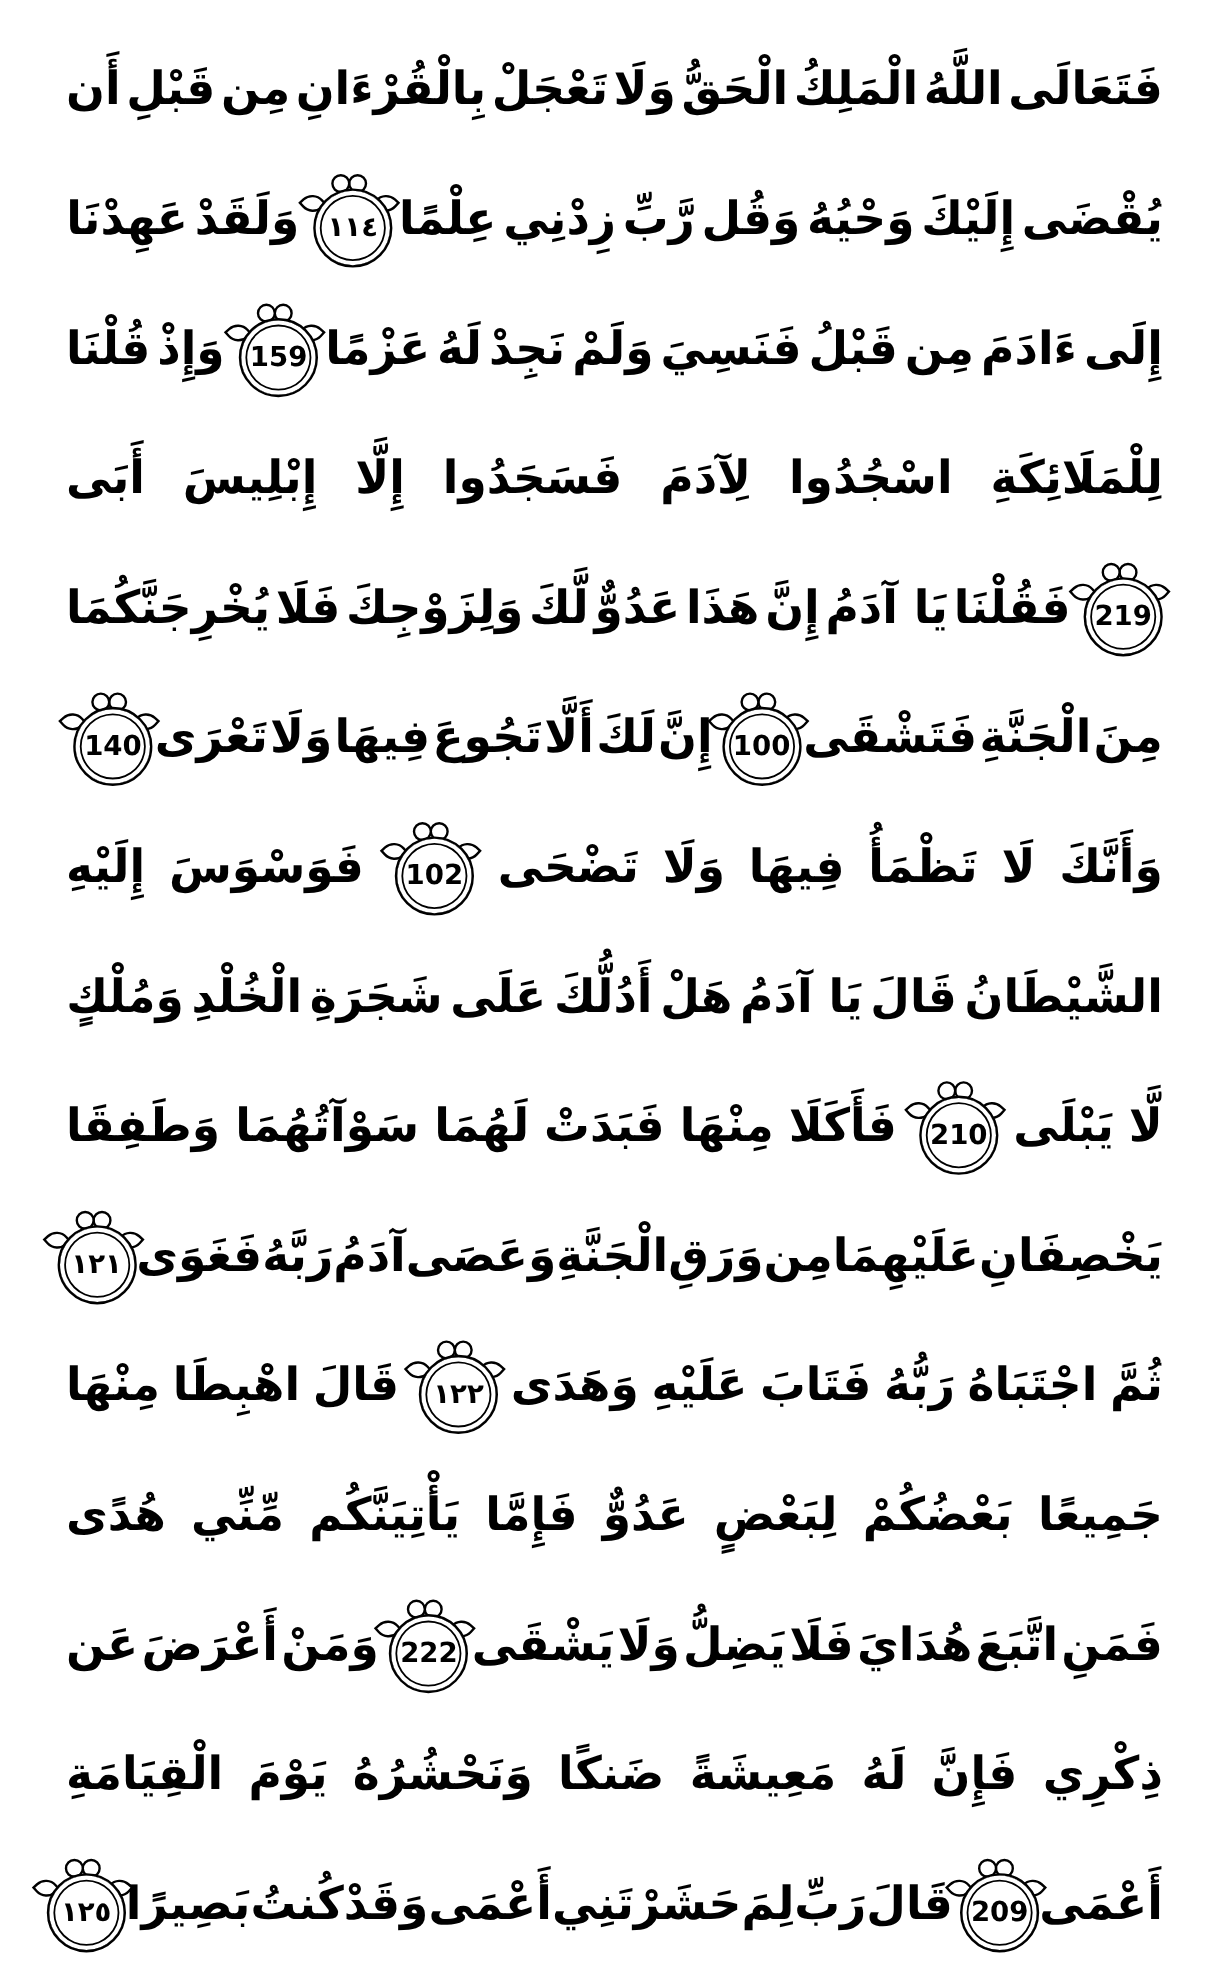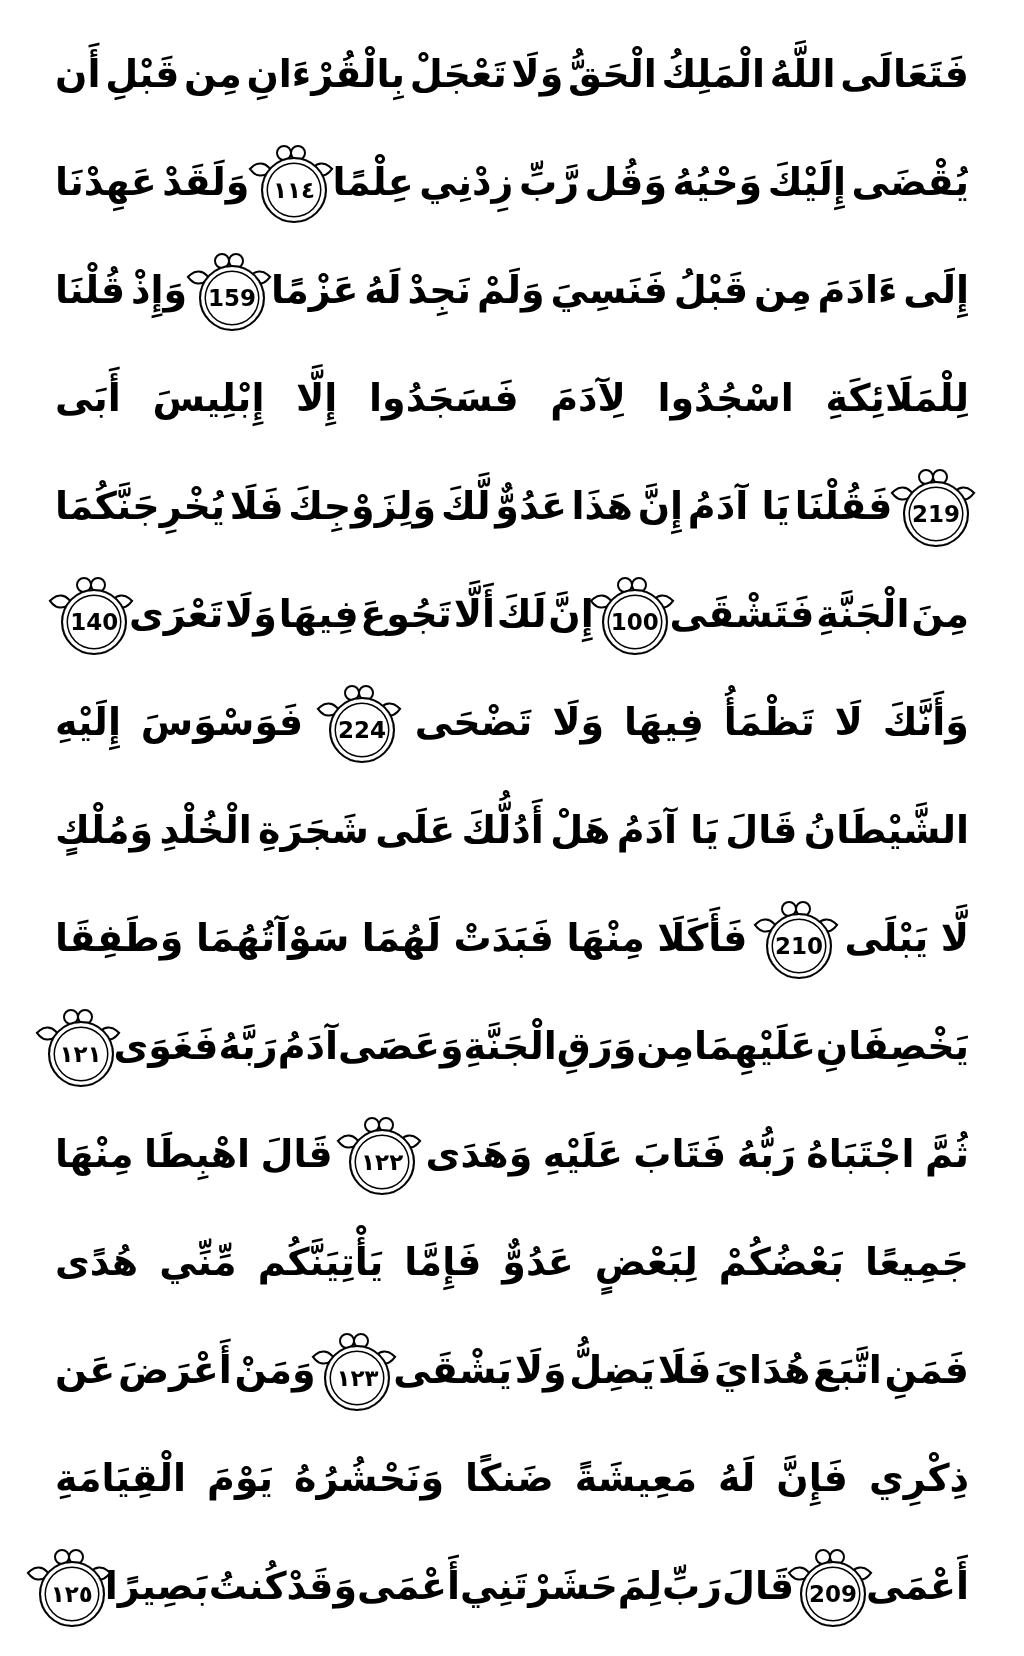--- a/index.html
+++ b/index.html
@@ -193,21 +193,21 @@
         <span class="word">لَا</span>
         <span class="word">تَظْمَأُ</span>
         <span class="word">فِيهَا</span>
         <span class="word">وَلَا</span>
         <span class="word">تَضْحَى</span>
         <span class="vmark">
           <span class="crown c1"></span>
           <span class="crown c2"></span>
           <span class="leaf lf-r"></span>
           <span class="leaf lf-l"></span>
-          <span class="ring">224</span>
+          <span class="ring">102</span>
         </span>
         <span class="word">فَوَسْوَسَ</span>
         <span class="word">إِلَيْهِ</span>
       </div>
       <div class="qline">
         <span class="word">الشَّيْطَانُ</span>
         <span class="word">قَالَ</span>
         <span class="word">يَا آدَمُ</span>
         <span class="word">هَلْ</span>
         <span class="word">أَدُلُّكَ</span>
@@ -285,21 +285,21 @@
         <span class="word">هُدَايَ</span>
         <span class="word">فَلَا</span>
         <span class="word">يَضِلُّ</span>
         <span class="word">وَلَا</span>
         <span class="word">يَشْقَى</span>
         <span class="vmark">
           <span class="crown c1"></span>
           <span class="crown c2"></span>
           <span class="leaf lf-r"></span>
           <span class="leaf lf-l"></span>
-          <span class="ring">١٢٣</span>
+          <span class="ring">222</span>
         </span>
         <span class="word">وَمَنْ</span>
         <span class="word">أَعْرَضَ</span>
         <span class="word">عَن</span>
       </div>
       <div class="qline">
         <span class="word">ذِكْرِي</span>
         <span class="word">فَإِنَّ</span>
         <span class="word">لَهُ</span>
         <span class="word">مَعِيشَةً</span>

